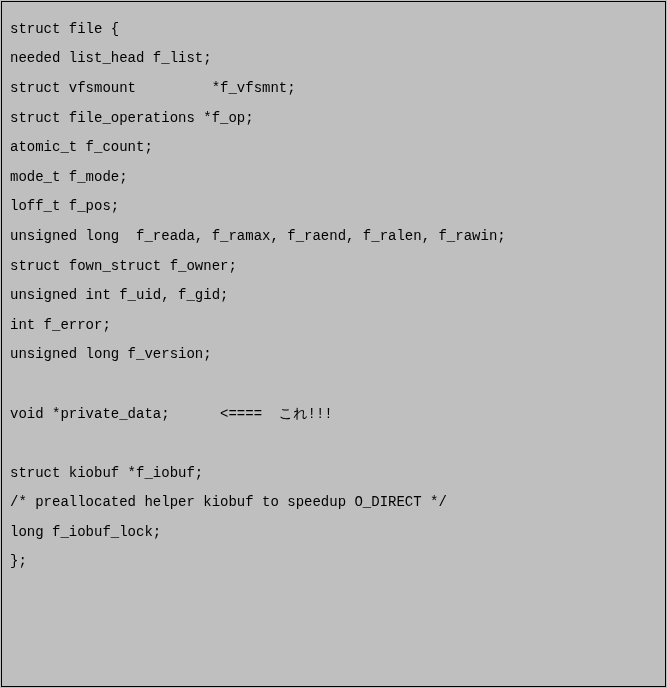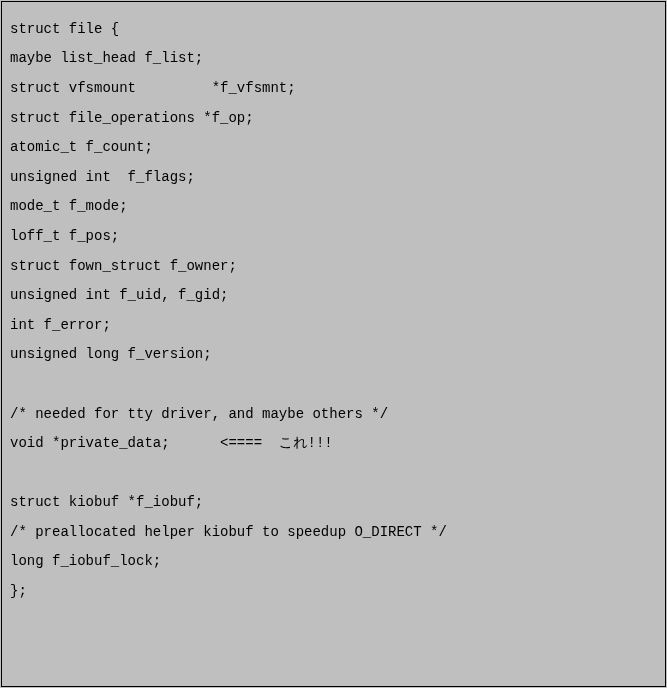--- a/index.html
+++ b/index.html
@@ -29,32 +29,31 @@
     height: 29.6px;
     display: flex;
     align-items: center;
   }
 </style>
 </head>
 <body>
 
 <div class="code-box">
   <div class="line">struct file {</div>
-  <div class="line">maybe list_head f_list;</div>
+  <div class="line">needed list_head f_list;</div>
   <div class="line">struct vfsmount         *f_vfsmnt;</div>
   <div class="line">struct file_operations *f_op;</div>
   <div class="line">atomic_t f_count;</div>
-  <div class="line">unsigned int  f_flags;</div>
   <div class="line">mode_t f_mode;</div>
   <div class="line">loff_t f_pos;</div>
+  <div class="line">unsigned long  f_reada, f_ramax, f_raend, f_ralen, f_rawin;</div>
   <div class="line">struct fown_struct f_owner;</div>
   <div class="line">unsigned int f_uid, f_gid;</div>
   <div class="line">int f_error;</div>
   <div class="line">unsigned long f_version;</div>
   <div class="line"></div>
-  <div class="line">/* needed for tty driver, and maybe others */</div>
   <div class="line">void *private_data;      &lt;====  これ!!!</div>
   <div class="line"></div>
   <div class="line">struct kiobuf *f_iobuf;</div>
   <div class="line">/* preallocated helper kiobuf to speedup O_DIRECT */</div>
   <div class="line">long f_iobuf_lock;</div>
   <div class="line">};</div>
 </div>
 
 </body></html>

